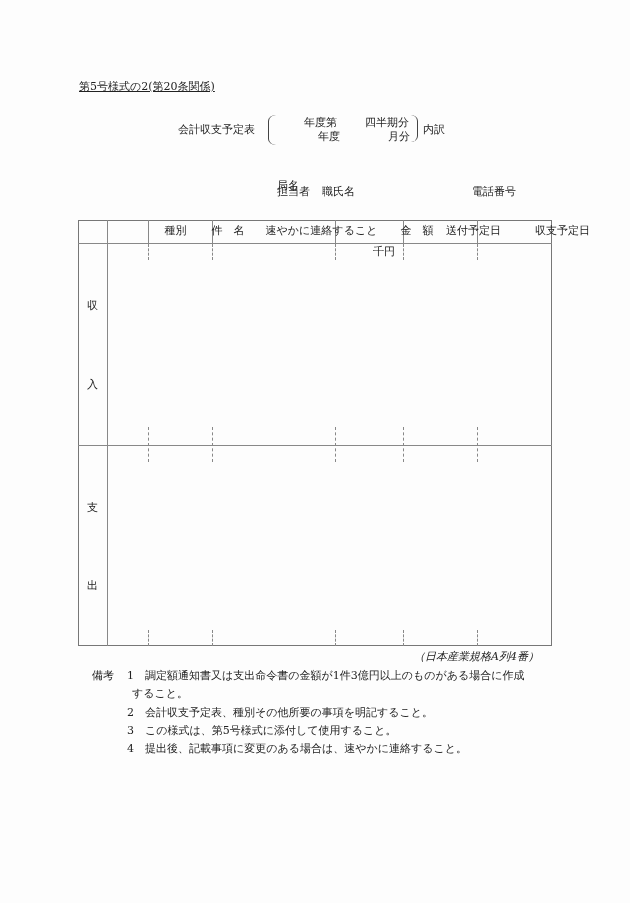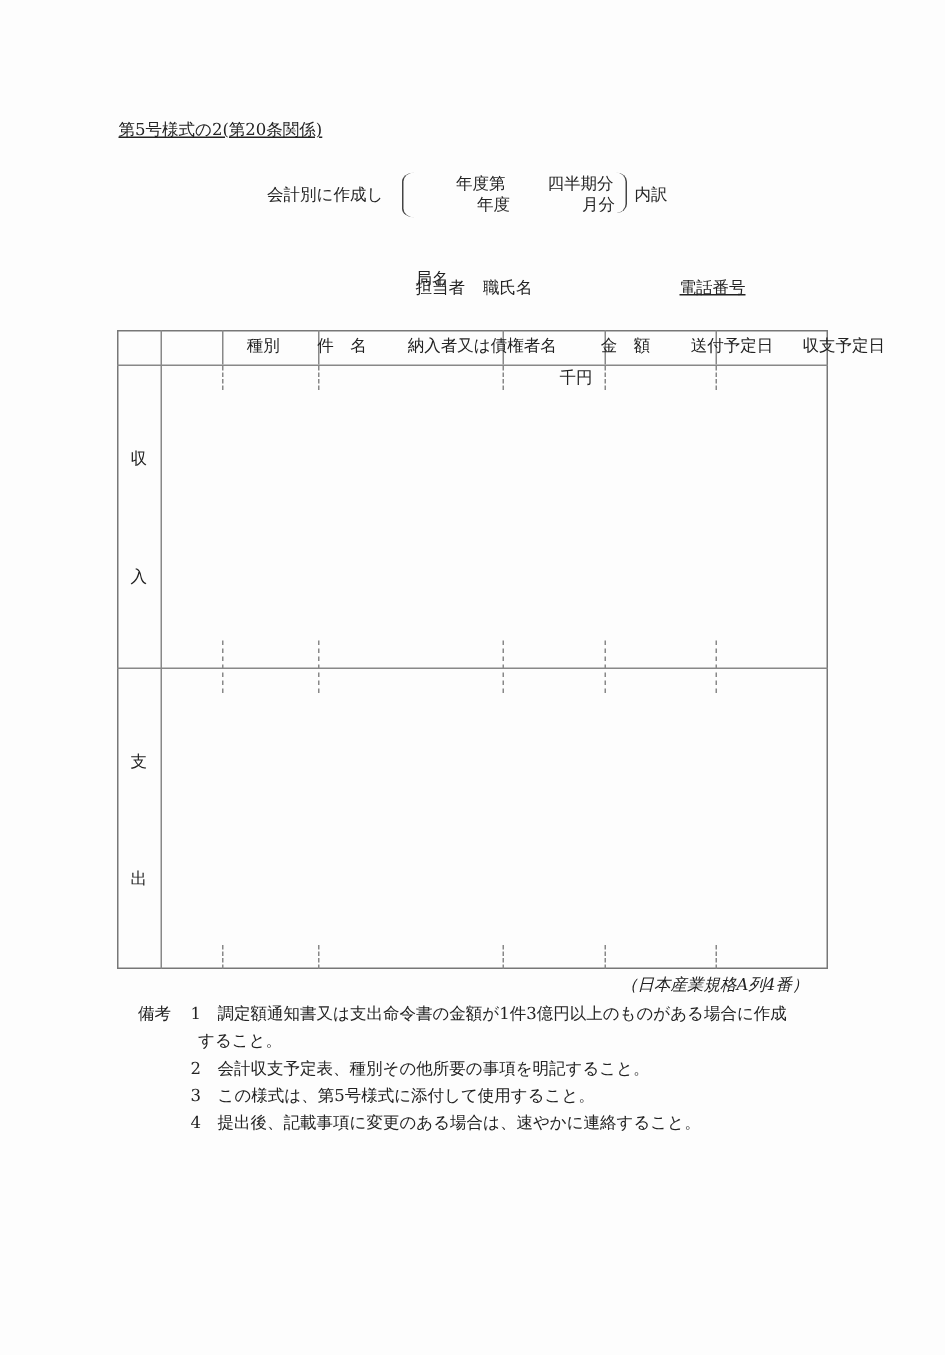--- a/index.html
+++ b/index.html
@@ -20,33 +20,33 @@
   .dash { position: absolute; width: 0; border-left: 1px dashed #888; }
   .hdr { position: absolute; top: 224px; font-size: 11px; line-height: 14px; text-align: center; padding-left: 48px; }
   .side { position: absolute; left: 78px; width: 29px; text-align: center; font-size: 11px; }
   .note { position: absolute; font-size: 11px; line-height: 14px; white-space: nowrap; }
 </style>
 </head>
 <body>
 
 <div class="abs t11" style="left:79px; top:80px;text-decoration:underline;">第5号様式の2(第20条関係)</div>
 
-<div class="abs t11" style="left:178px; top:123px;">会計別に作成し</div>
+<div class="abs t11" style="left:178px; top:123px;">会計収支予定表</div>
 <div class="bracket-l"></div>
 <div class="abs t11" style="left:304px; top:116px;">年度第</div>
 <div class="abs t11" style="left:365px; top:116px;">四半期分</div>
 <div class="abs t11" style="left:318px; top:130px;">年度</div>
 <div class="abs t11" style="left:388px; top:130px;">月分</div>
 <div class="bracket-r"></div>
 <div class="abs t11" style="left:423px; top:123px;">内訳</div>
 
 <div class="abs t11" style="left:277px; top:167px;margin-top:12px;">局名</div>
 <div class="abs t11" style="left:277px; top:185px;">担当者</div>
 <div class="abs t11" style="left:322px; top:185px;">職氏名</div>
-<div class="abs t11" style="left:453px; top:185px;text-decoration:underline;">電話番号</div>
+<div class="abs t11" style="left:472px; top:185px;">電話番号</div>
 
 <div class="table"></div>
 <div class="hline" style="left:78px; top:243px; width:474px;"></div>
 <div class="hline" style="left:78px; top:445px; width:474px;"></div>
 <div class="vline" style="left:107px; top:220px; height:426px;"></div>
 <div class="vline" style="left:148px; top:220px; height:23px;"></div>
 <div class="vline" style="left:212px; top:220px; height:23px;"></div>
 <div class="vline" style="left:335px; top:220px; height:23px;"></div>
 <div class="vline" style="left:403px; top:220px; height:23px;"></div>
 <div class="vline" style="left:477px; top:220px; height:23px;"></div>
@@ -64,23 +64,23 @@
 <div class="dash" style="left:477px; top:427px; height:35px;"></div>
 
 <div class="dash" style="left:148px; top:630px; height:16px;"></div>
 <div class="dash" style="left:212px; top:630px; height:16px;"></div>
 <div class="dash" style="left:335px; top:630px; height:16px;"></div>
 <div class="dash" style="left:403px; top:630px; height:16px;"></div>
 <div class="dash" style="left:477px; top:630px; height:16px;"></div>
 
 <div class="hdr" style="left:107px; width:41px;">種別</div>
 <div class="hdr" style="left:148px; width:64px;">件　名</div>
-<div class="hdr" style="left:212px; width:123px;">納入者又は債権者名</div>
+<div class="hdr" style="left:212px; width:123px;">速やかに連絡すること</div>
 <div class="hdr" style="left:335px; width:68px;">金　額</div>
-<div class="hdr" style="left:403px; width:74px;">送付予定日</div>
+<div class="hdr" style="left:379px; width:74px;text-align:right;">送付予定日</div>
 <div class="hdr" style="left:477px; width:75px;">収支予定日</div>
 
 <div class="abs t11" style="left:373px; top:245px;">千円</div>
 
 <div class="side" style="top:298px;">収</div>
 <div class="side" style="top:377px;">入</div>
 <div class="side" style="top:500px;">支</div>
 <div class="side" style="top:578px;">出</div>
 
 <div class="abs t11" style="left:414px; top:650px;font-style:italic;">（日本産業規格A列4番）</div>

